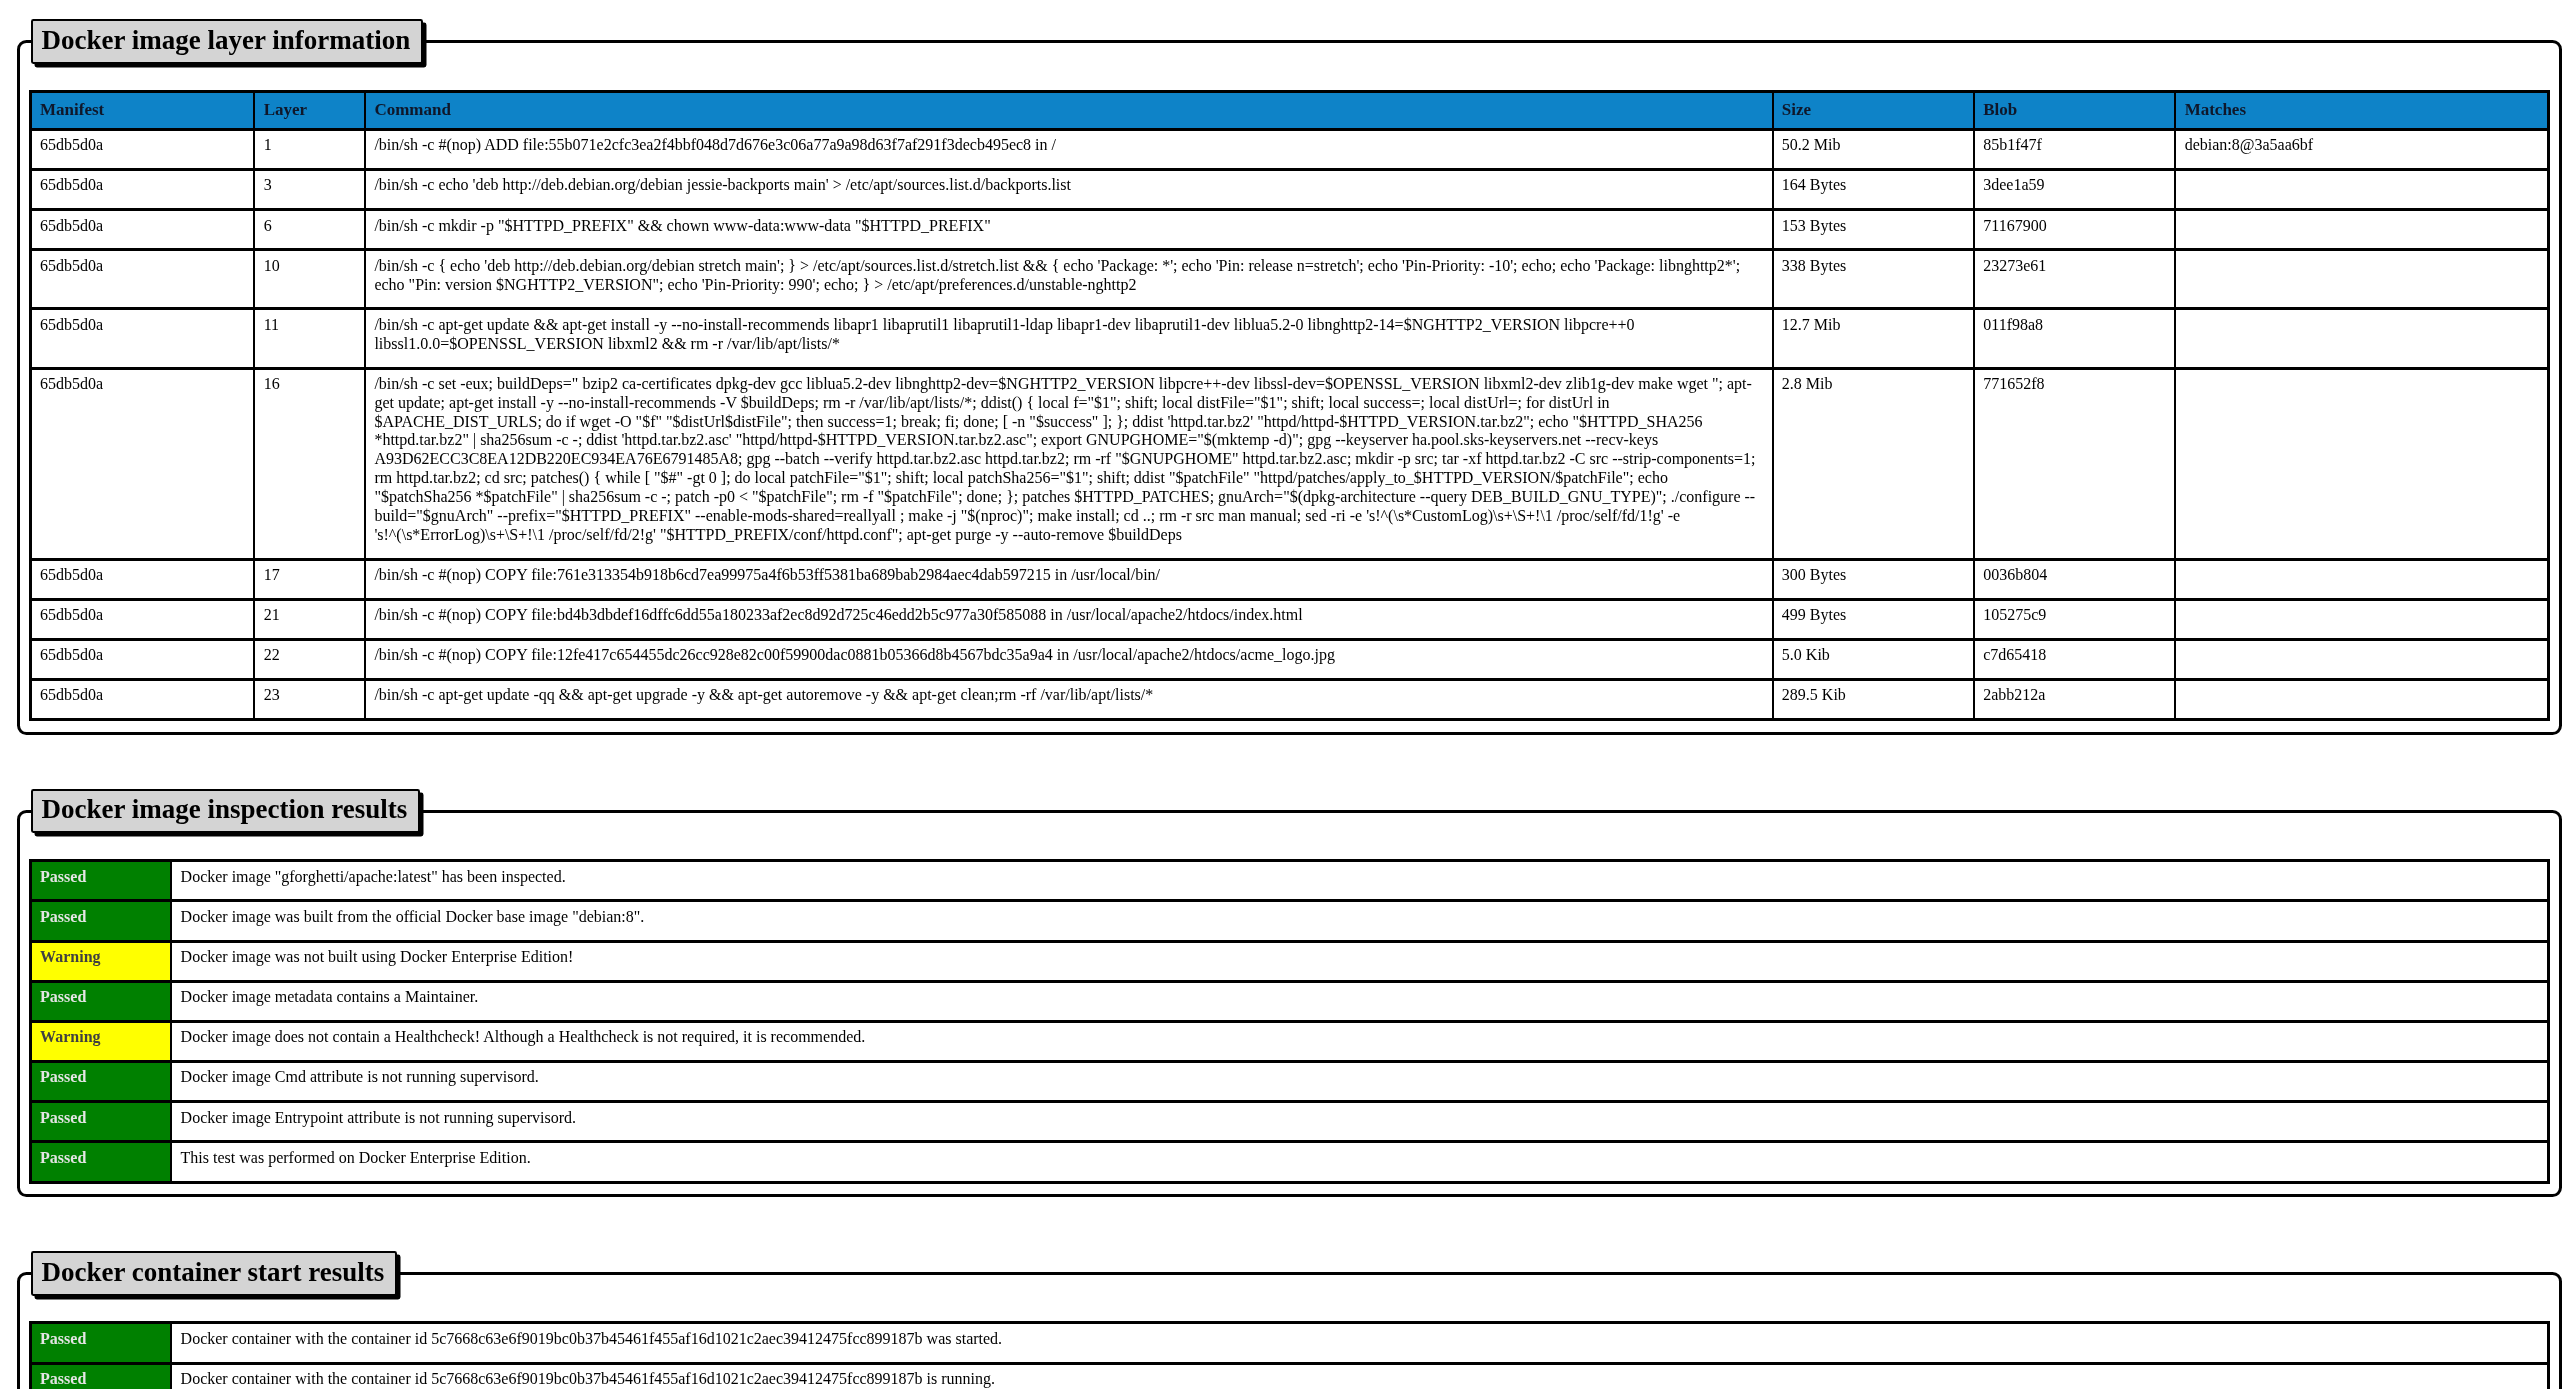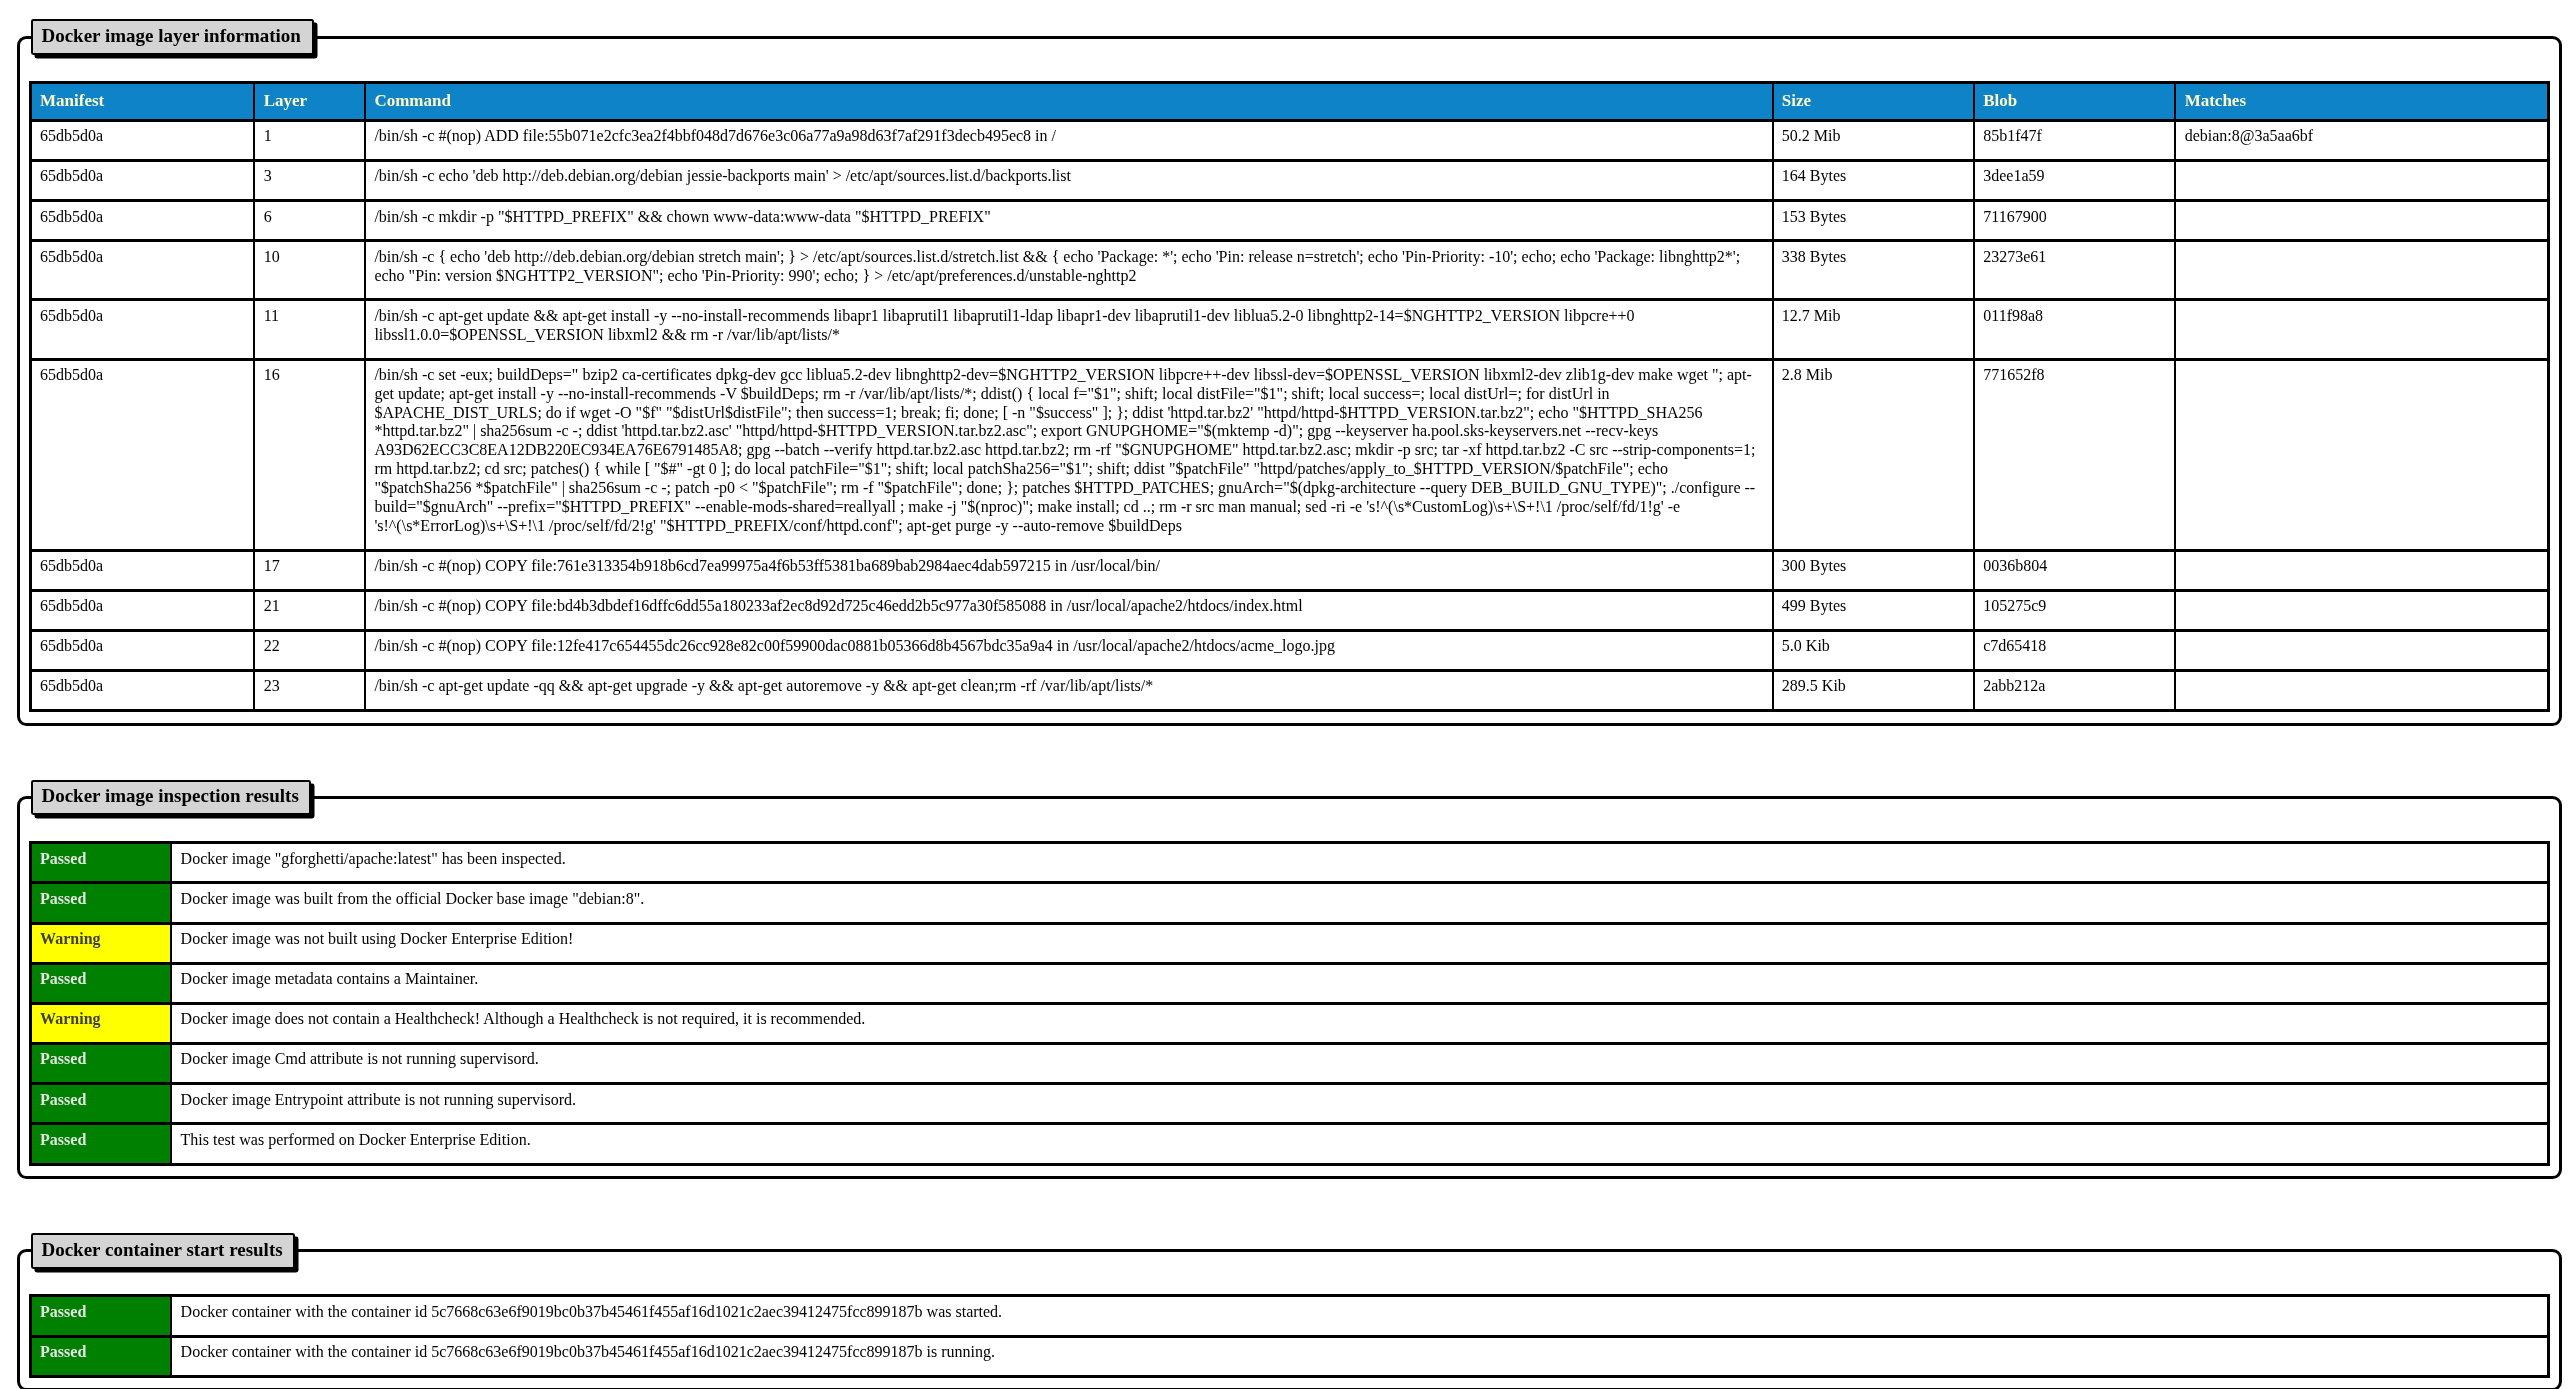--- a/index.html
+++ b/index.html
@@ -17,21 +17,21 @@
     border: 3.5px solid #000000;
     border-radius: 9.4px;
     margin: 0 0 54px 0;
     padding: 8.2px 9.4px 10.6px 9.4px;
   }
   legend {
     background: #d4d4d4;
     border: 2.4px solid #000000;
     border-radius: 2.4px;
     box-shadow: 3.5px 3.5px 0 #000000;
-    font-size: 19px;
+    font-size: 27px;
     font-weight: bold;
     padding: 3.5px 10.6px 5.9px 8.2px;
     margin-left: 2.4px;
   }
   table.grid {
     border-collapse: collapse;
     width: 100%;
     margin-top: 17.7px;
     border: 3.5px solid #000000;
     table-layout: fixed;
@@ -43,21 +43,21 @@
     vertical-align: top;
     text-align: left;
     font-size: 16px;
     line-height: 1.18;
     padding: 5.3px 8.2px 13px 8.2px;
     word-wrap: break-word;
     overflow-wrap: break-word;
   }
   table.grid th {
     background: #0e83c8;
-    color: #fef9c3;
+    color: #0f172a;
     font-size: 17px;
     font-weight: bold;
     padding: 7px 8.2px 8.2px 8.2px;
   }
   
   col.c-manifest { width: 8.9%; }
   col.c-layer    { width: 4.4%; }
   col.c-command  { width: 55.9%; }
   col.c-size     { width: 8.0%; }
   col.c-blob     { width: 8.0%; }

